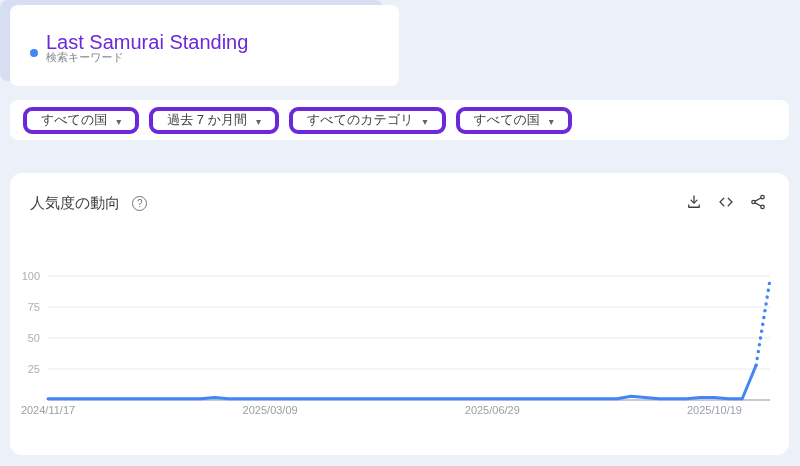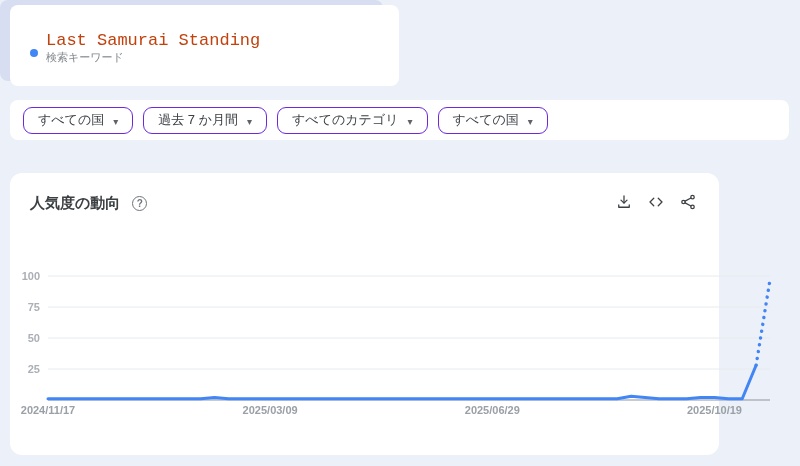--- a/index.html
+++ b/index.html
@@ -7,38 +7,38 @@
   body {
     background:#ecf0f8;
     font-family:"Liberation Sans", sans-serif;
     position:relative;
   }
   .card { position:absolute; background:#fff; border-radius:8px; }
 
   
   #keyword-card { left:10px; top:5px; width:389px; height:81px; }
   #kw-dot { position:absolute; left:20px; top:44px; width:8px; height:8px; border-radius:50%; background:#4285f4; }
-  #kw-title { position:absolute; left:36px; top:26px; font-size:17px; color:#c2410c;font-family:Liberation Mono, monospace; }
+  #kw-title { position:absolute; left:36px; top:26px; font-size:20px; color:#6d28d9; }
   #kw-sub   { position:absolute; left:36px; top:45px; font-size:11px; color:#80868b; }
 
   
   #compare-card { left:406px; top:5px; width:383px; height:81px; border-radius:8px; background:#d8def2;
     display:flex; align-items:center; padding-left:20px; cursor:pointer; }
   #compare-plus { font-size:20px; color:#5f6368; font-weight:400; line-height:1; }
   #compare-label { margin-left:16px; font-size:15px; color:#5f6368; }
 
   
   #filter-bar { left:10px; top:100px; width:779px; height:40px; border-radius:8px;
     display:flex; align-items:center; padding-left:13px; gap:10px; }
   .pill { display:inline-flex; align-items:center; gap:9px; height:27px; padding:0 14px;
-    border:1px solid #6d28d9; border-radius:9px; background:#fff; font-size:13px; color:#3c4043; cursor:pointer; }
+    border:4px solid #6d28d9; border-radius:9px; background:#fff; font-size:13px; color:#3c4043; cursor:pointer; }
   .pill .caret { font-size:10px; color:#5f6368; transform:translateY(1px); }
 
   
-  #trend-card { left:10px; top:173px; width:709px; height:282px; border-radius:12px;font-weight:bold; }
+  #trend-card { left:10px; top:173px; width:779px; height:282px; border-radius:12px; }
   #trend-header { position:absolute; left:20px; top:21px; display:flex; align-items:center; }
   #trend-title { font-size:15px; color:#3c4043; }
   #help-icon { margin-left:12px; width:15px; height:15px; border:1.4px solid #70757a; border-radius:50%;
     color:#70757a; font-size:10px; display:flex; align-items:center; justify-content:center; cursor:pointer; }
   #trend-actions { position:absolute; right:22px; top:20px; display:flex; gap:14px; align-items:center; }
   .action-btn { width:18px; height:18px; cursor:pointer; }
   .action-btn svg { width:18px; height:18px; stroke:#3c4043; fill:none; stroke-width:1.7; stroke-linecap:round; stroke-linejoin:round; }
   #trend-svg { position:absolute; left:0; top:57px; }
   #trend-svg text { font-family:"Liberation Sans", sans-serif; }
 </style>

